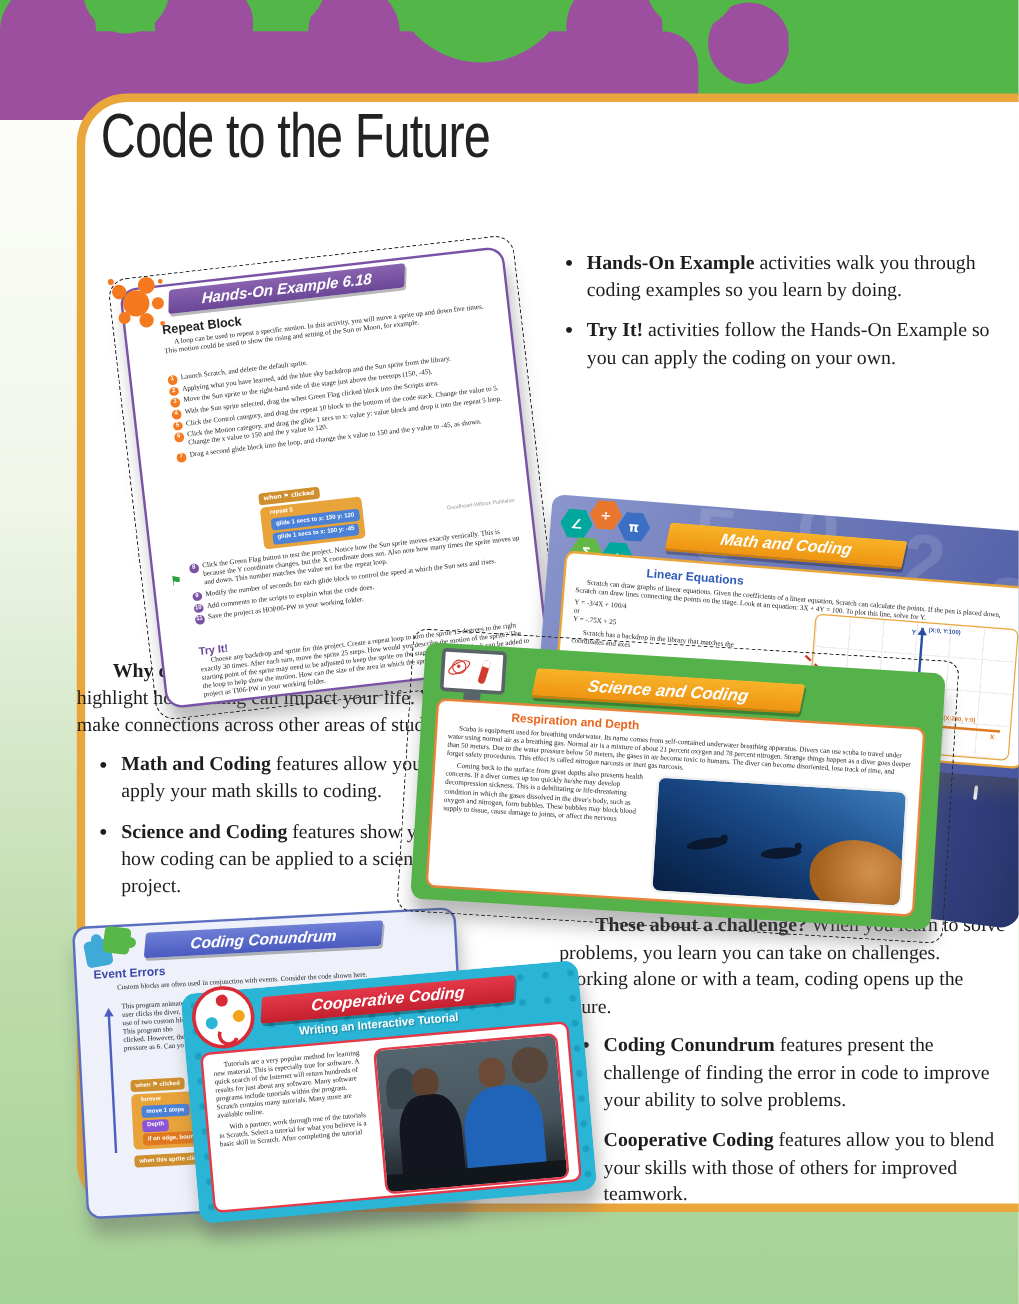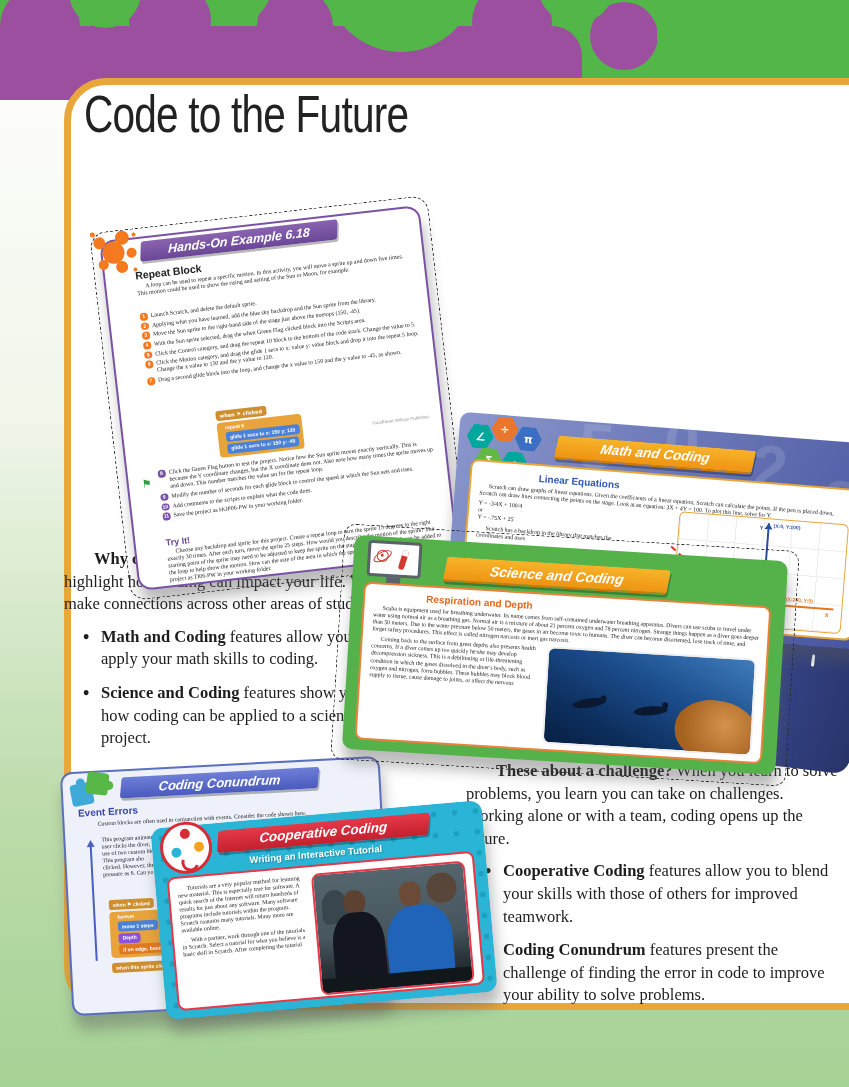--- a/index.html
+++ b/index.html
@@ -67,39 +67,44 @@
       </g>
     </svg>
   </div>
 
   <div class="page"></div>
 
   <div class="title">Code to the Future</div>
 
 
   <div class="copy" style="left:452px;top:198px;width:388px;">
+    <ul class="bullets">
+
+    <li><b>Hands-On Example</b> <span>activities walk you through coding examples so you learn by doing.</span></li>
+        <li><b>Try It!</b> <span>activities follow the Hands-On Example so you can apply the coding on your own.</span></li>
+      </ul>
   </div>
 
   <div class="copy" style="left:64px;top:548px;width:322px;">
     <p class="para"><b>Why code?</b>
       <span>Throughout this text, features highlight how coding can impact your life. You make connections across other areas of study.</span></p>
     <ul class="bullets">
 
     <li><b>Math and Coding</b> <span>features allow you to apply your math skills to coding.</span></li>
         <li><b>Science and Coding</b> <span>features show you how coding can be applied to a science project.</span></li>
       </ul>
   </div>
 
   <div class="copy" style="left:466px;top:760px;width:376px;">
     <p class="para"><b>These about a challenge?</b>
       <span>When you learn to solve problems, you learn you can take on challenges. Working alone or with a team, coding opens up the future.</span></p>
     <ul class="bullets">
 
-    <li><b>Cooperative Coding</b> <span>features allow you to blend your skills with those of others for improved teamwork.</span></li>
-        <li><b>Coding Conundrum</b> <span>features present the challenge of finding the error in code to improve your ability to solve problems.</span></li>
+    <li><b>Coding Conundrum</b> <span>features present the challenge of finding the error in code to improve your ability to solve problems.</span></li>
+        <li><b>Cooperative Coding</b> <span>features allow you to blend your skills with those of others for improved teamwork.</span></li>
       </ul>
   </div>
 
   <div class="card" style="left:118px;top:222px;width:322px;height:352px;background:#fff;
               border:2.5px solid #7a52a5;border-radius:14px;transform:rotate(-6.5deg);">
     <div class="cutline"></div>
     <svg width="48" height="48" style="position:absolute;left:-12px;top:-14px;" viewBox="0 0 48 48">
       <g fill="#f4791f">
         <circle cx="23" cy="25" r="11"></circle>
           <circle cx="10" cy="14" r="6"></circle>

